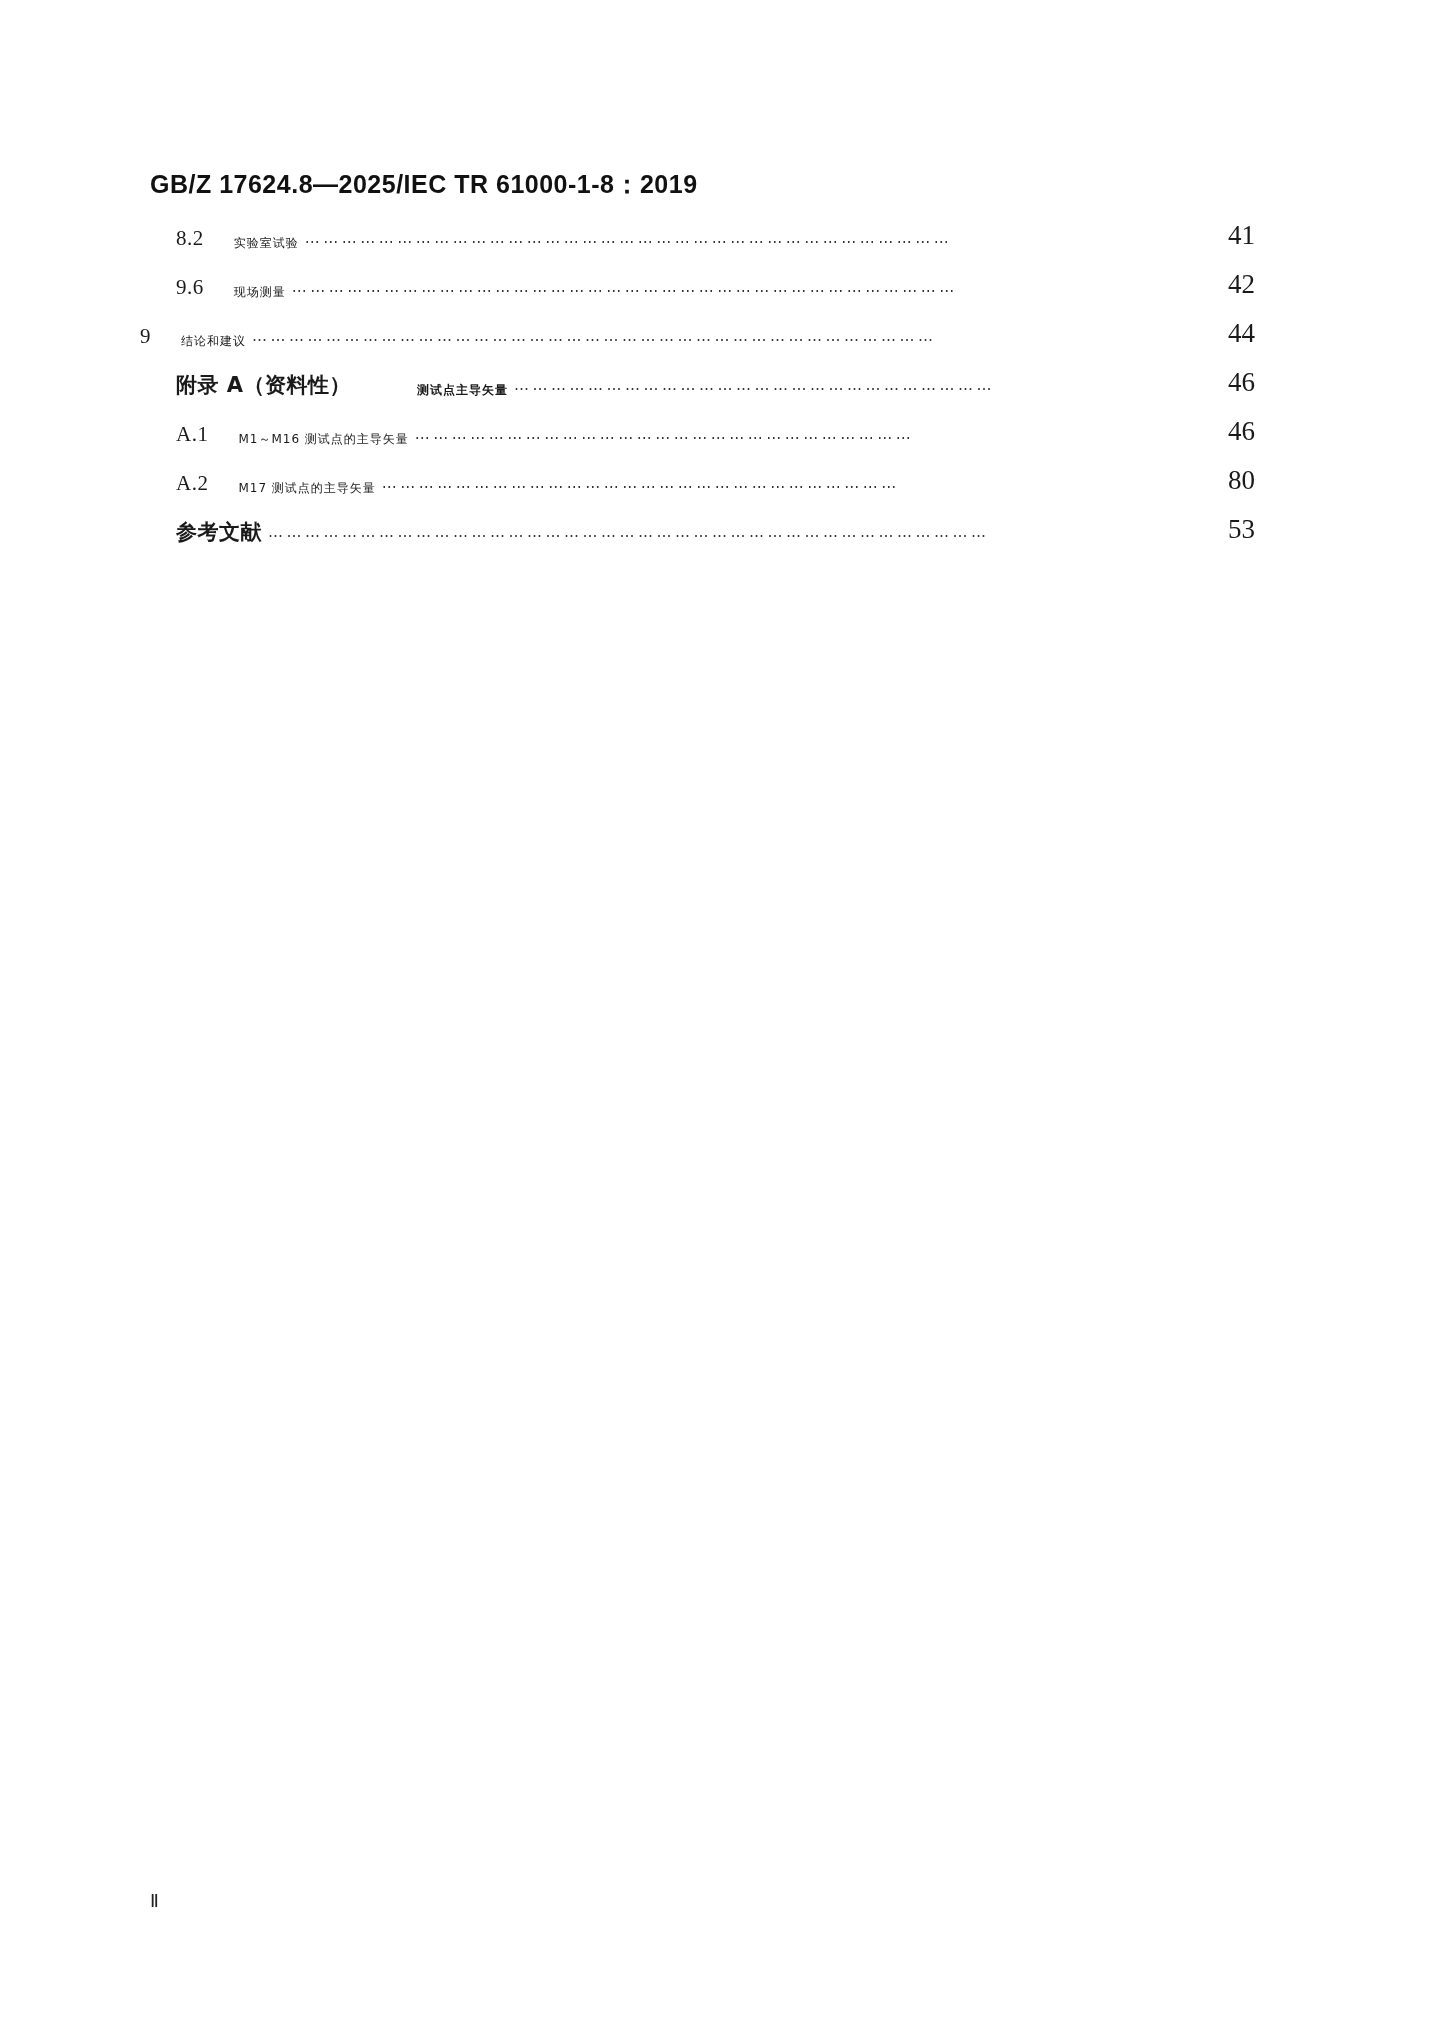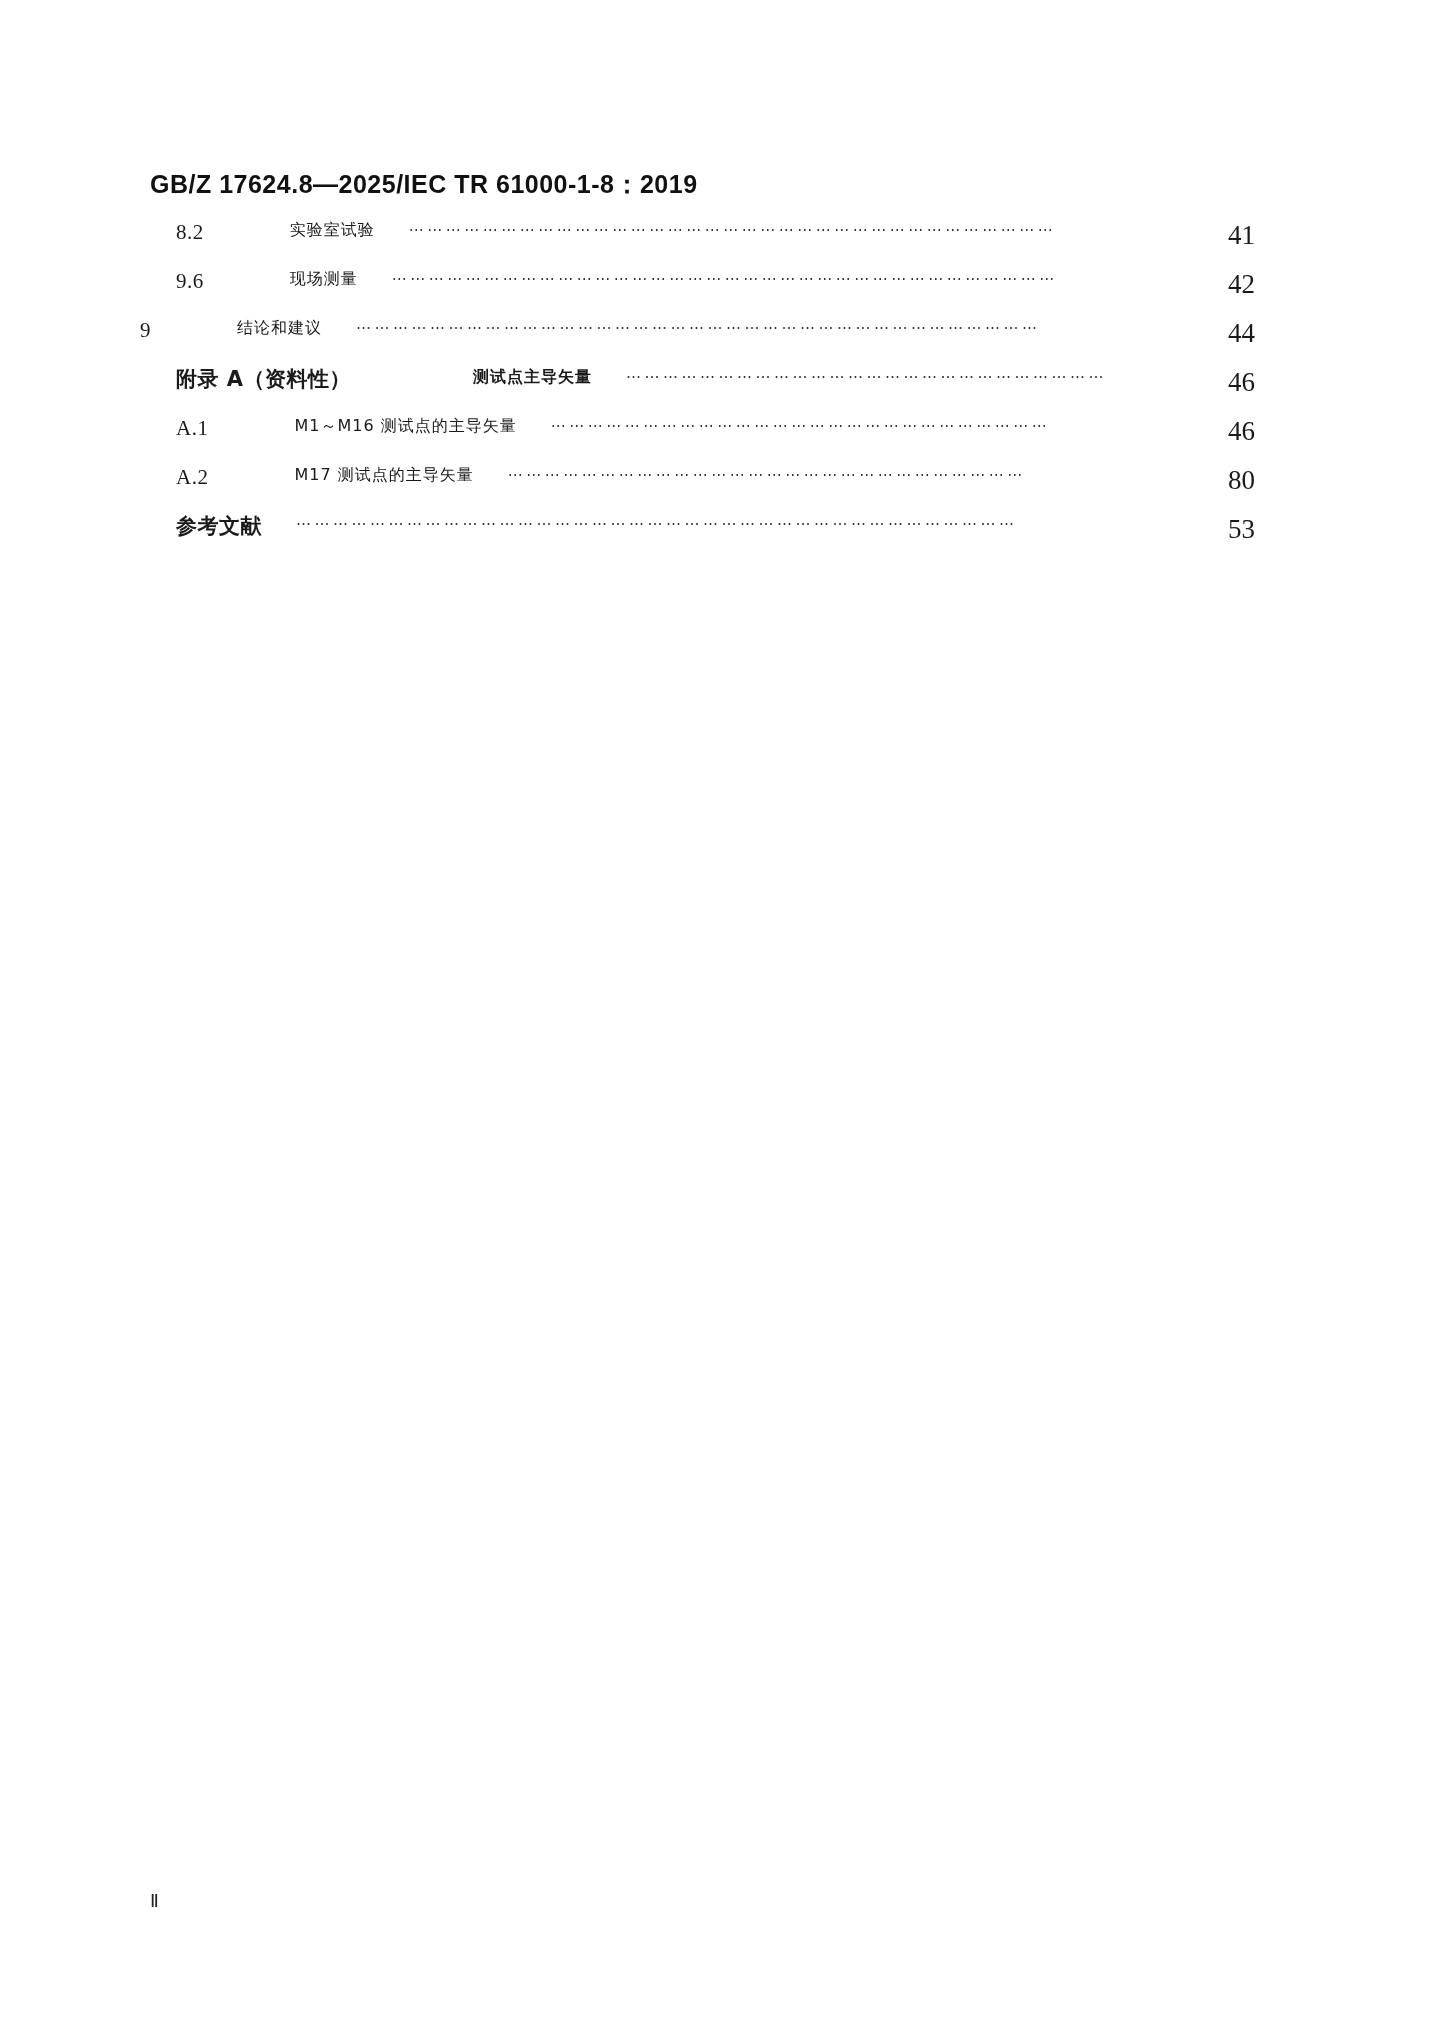--- a/index.html
+++ b/index.html
@@ -28,46 +28,45 @@
     white-space: nowrap;
   }
   .toc {
     position: absolute;
     top: 222px;
     left: 140px;
     width: 1115px;
   }
   .toc-row {
     display: flex;
-    align-items: flex-start;
+    align-items: flex-end;
     font-size: 21px;
     line-height: 1.0;
     margin-bottom: 22px;
     white-space: nowrap;
-    gap: 28px;
   }
   .toc-row.indent1 {
     padding-left: 36px;
   }
   .toc-row.indent0 {
     padding-left: 0px;
   }
   .toc-num {
     flex: 0 0 auto;
     font-family: "Liberation Serif", serif;
     letter-spacing: 0.5px;
   }
   .toc-num.cjk {
     font-family: "DejaVu Sans", "Liberation Sans", sans-serif;
   }
   .gap-md { display:inline-block; width: 30px; }
   .toc-title {
     flex: 0 0 auto;
     font-family: "DejaVu Sans", "Liberation Sans", sans-serif;
-    font-size: 16px;
+    font-size: 12px;
     letter-spacing: 1px;
   }
   .toc-leader {
     flex: 1 1 auto;
     overflow: hidden;
     margin: 0 6px;
     position: relative;
     top: -3px;
     font-family: "DejaVu Sans", sans-serif;
     font-size: 15px;

